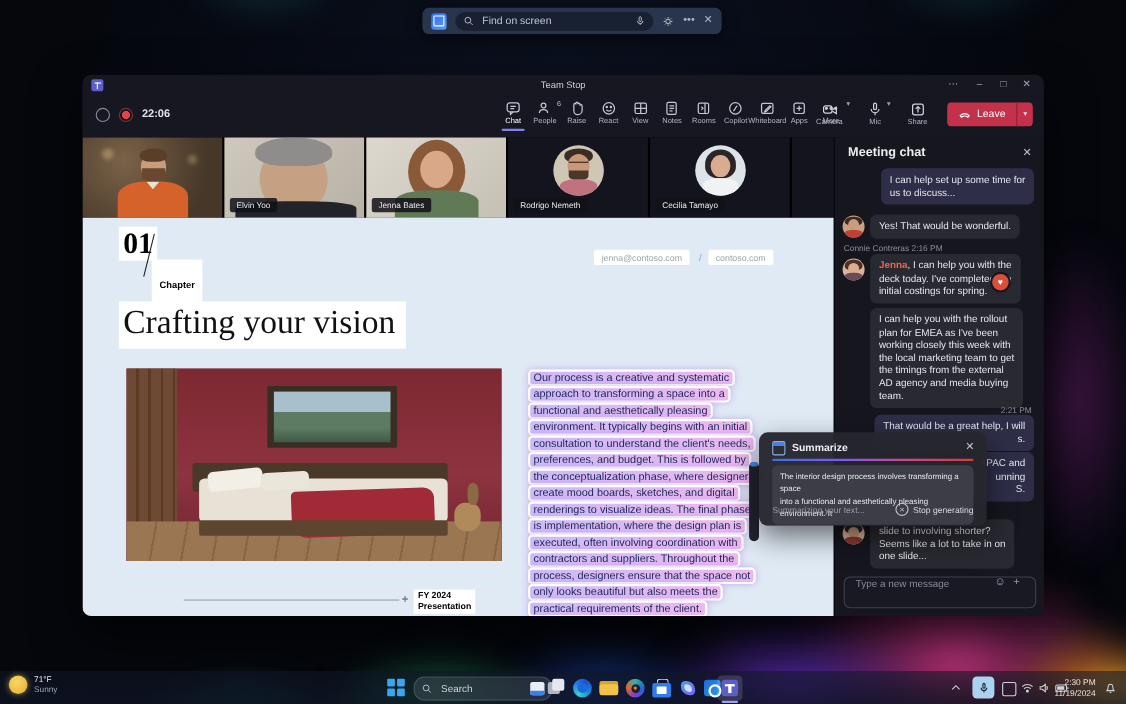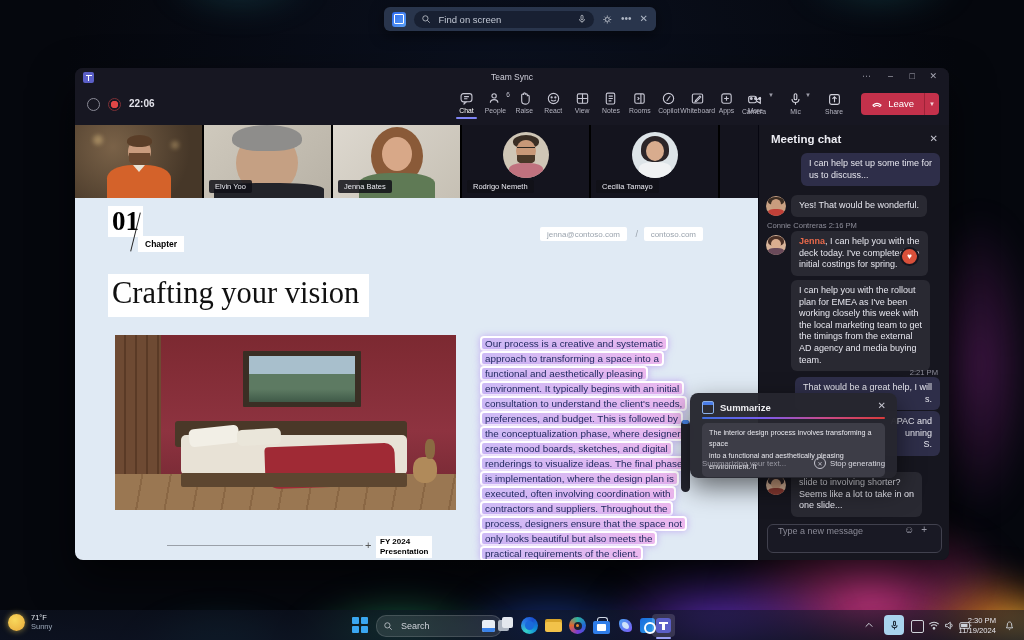--- a/index.html
+++ b/index.html
@@ -46,21 +46,21 @@
   #strip{left:0;top:57px;width:683px;height:73px;background:#000;display:flex;gap:2px;}
   .tile{position:relative;width:127px;height:73px;overflow:hidden;flex:none;}
   .tile.dark{background:#14141e;}
   .nametag{position:absolute;left:5px;bottom:5px;background:rgba(17,17,24,.85);color:#e8e8ee;font-size:7.5px;padding:2px 6px;border-radius:2px;white-space:nowrap;}
   .pav{position:absolute;left:50%;top:7px;transform:translateX(-50%);width:46px;height:46px;border-radius:50%;overflow:hidden;}
   
   #slide{left:0;top:130px;width:683px;height:468px;background:#e0eaf4;}
   .serif{font-family:"Liberation Serif",serif;}
   #chap-num{left:33px;top:8px;font-size:27px;font-weight:bold;background:#fff;padding:0 4px;}
   #chap-slash{left:60px;top:14px;width:1px;height:40px;background:#222;transform:rotate(14deg);}
-  #chap-pill{left:63px;top:38px;background:#fff;font-size:8.5px;font-weight:bold;padding:3px 7px;}
+  #chap-pill{left:63px;top:38px;background:#fff;font-size:8.5px;font-weight:bold;padding:18px 7px;}
   .mailpill{top:29px;background:#fff;color:#9aa3ad;font-size:8px;padding:2.5px 7px;border-radius:2px;}
   #mail-sep{top:31px;color:#9aa3ad;font-size:9px;}
   #slide-title{left:33px;top:76px;background:#fff;padding:2px 10px 6px 4px;font-size:30.5px;color:#111;}
   #room{left:40px;top:137px;width:341px;height:175px;overflow:hidden;background:#7e2a33;}
   .rm{position:absolute;}
   #highlight-block{left:405px;top:138px;width:208px;font-size:9.9px;line-height:15px;color:#20295e;}
   #highlight-block span{background:linear-gradient(90deg,#cdbaf6,#ecb8ee);border:2px solid #fff;border-radius:4px;
     padding:0 3px;-webkit-box-decoration-break:clone;box-decoration-break:clone;box-shadow:0 0 7px rgba(170,120,240,.55);}
   #pen{left:606px;top:222px;width:9px;height:72px;background:#23232e;border-radius:5px;}
   #pen::before{content:"";position:absolute;left:1px;top:0;width:7px;height:4px;border-radius:3px;background:#4a8af0;}
@@ -164,21 +164,21 @@
     <span class="fb-glyph">•••</span>
     <span class="fb-glyph">✕</span>
   </div>
 
   <div id="win" class="abs">
     <div id="titlebar" class="abs">
       <div class="abs" style="left:8px;top:4px;width:11px;height:11px;border-radius:2px;background:#5b5fc7;">
         <div class="abs" style="left:2.5px;top:2.5px;width:6px;height:1.6px;background:#fff;"></div>
         <div class="abs" style="left:4.7px;top:2.5px;width:1.6px;height:6px;background:#fff;"></div>
       </div>
-      <div id="tb-title" class="abs">Team Sync</div>
+      <div id="tb-title" class="abs">Team Stop</div>
       <span class="wc abs" style="right:78px;">⋯</span>
       <span class="wc abs" style="right:56px;">–</span>
       <span class="wc abs" style="right:34px;">□</span>
       <span class="wc abs" style="right:12px;">✕</span>
     </div>
 
     <div id="toolbar" class="abs">
       <div id="status" class="abs">
         <div class="ring"></div>
         <div class="rec"></div>

